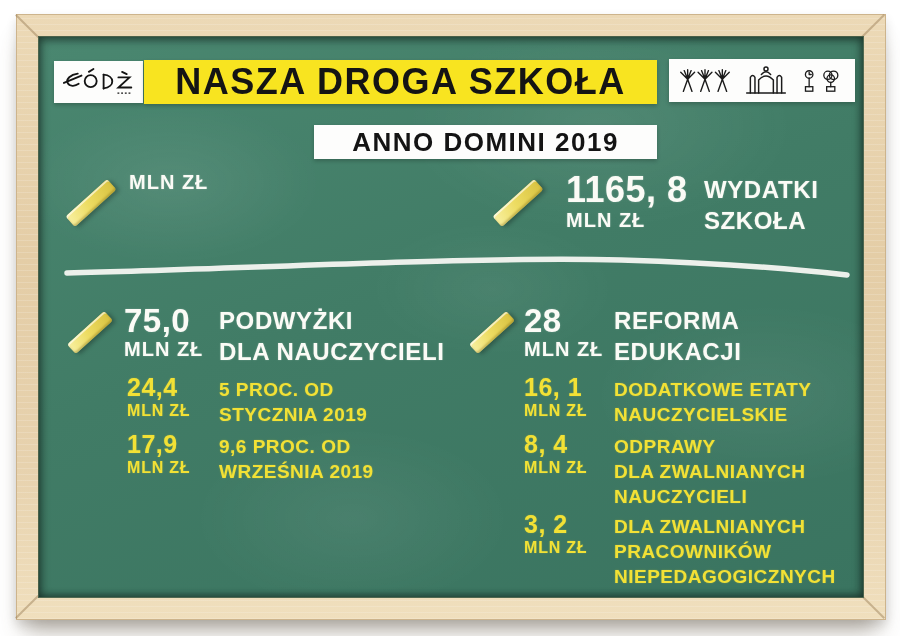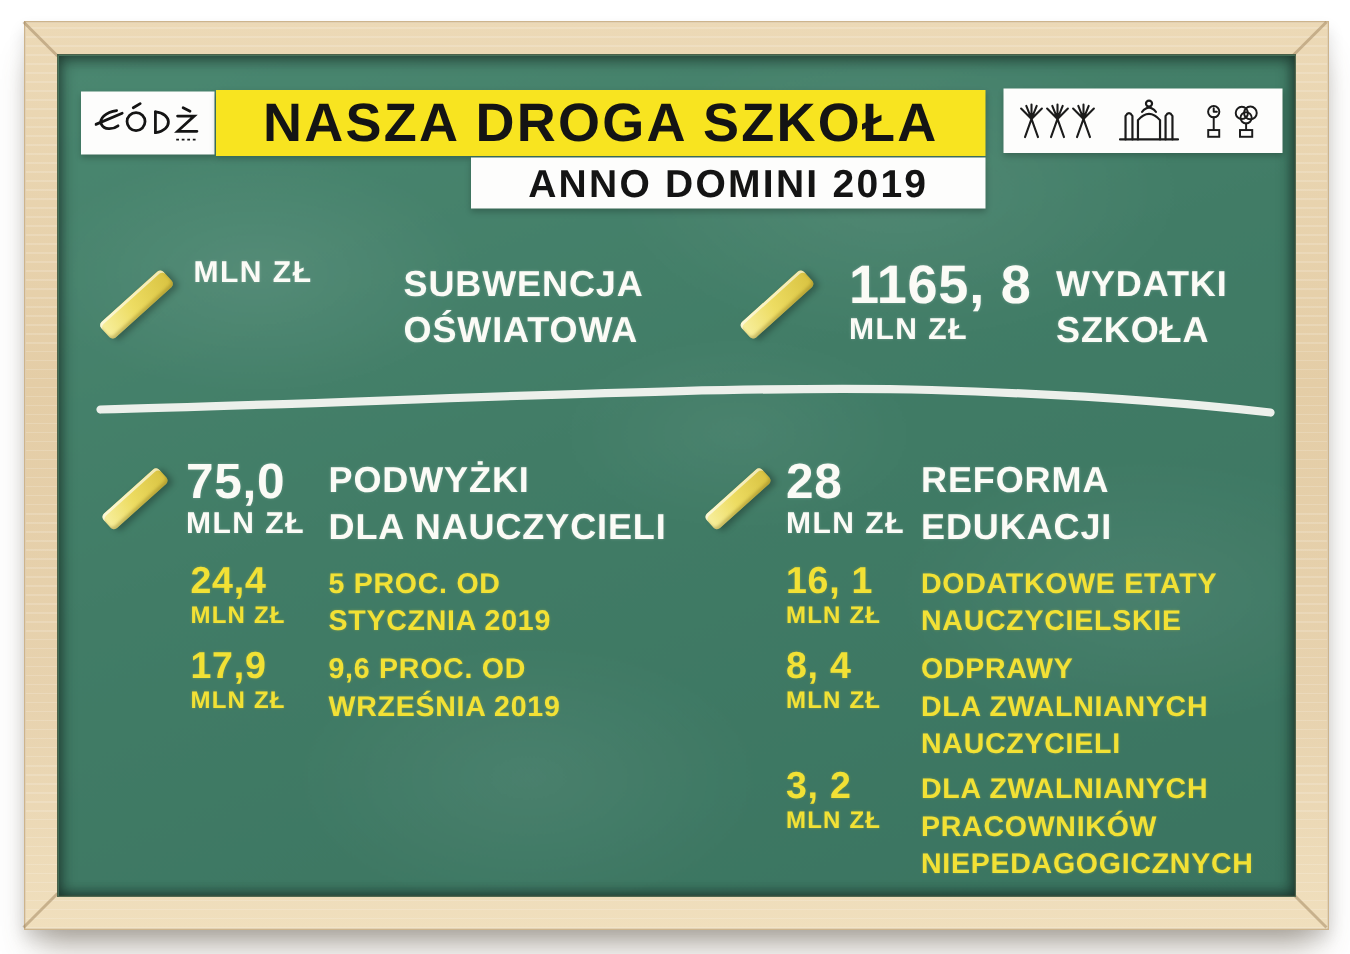--- a/index.html
+++ b/index.html
@@ -35,21 +35,21 @@
     box-shadow:inset 0 4px 9px rgba(0,0,0,.30), inset 0 -3px 7px rgba(0,0,0,.22),
                inset 4px 0 9px rgba(0,0,0,.18), inset -4px 0 9px rgba(0,0,0,.18);
     border:1px solid rgba(90,70,45,.45);
   }
 
   .white-box{background:#fdfdfc;display:flex;align-items:center;justify-content:center;
     box-shadow:0 2px 4px rgba(0,0,0,.22);}
   .banner{display:flex;align-items:center;justify-content:center;
     box-shadow:0 2px 4px rgba(0,0,0,.22);color:#141414;font-weight:bold;}
   .banner.yellow{background:#f8e420;font-size:36px;letter-spacing:1.5px;text-align:right;}
-  .banner.white{background:#fdfdfc;font-size:26px;letter-spacing:1.5px;}
+  .banner.white{background:#fdfdfc;font-size:26px;letter-spacing:1.5px;margin-top:20px;}
 
   .chalk-stick{position:absolute;border-radius:3px;
     background:linear-gradient(105deg,#f8f0a2 0%,#eddc62 45%,#d8c240 100%);
     box-shadow:inset 0 2px 0 rgba(255,255,255,.6), inset 0 -2px 2px rgba(120,100,20,.35),
                2px 3px 4px rgba(0,0,0,.28);
     transform:rotate(-42deg);}
 
   .stat .value{font-weight:bold;color:#fbfbf6;font-size:36px;line-height:38px;letter-spacing:.5px;
     text-shadow:0 0 2px rgba(255,255,255,.25);}
   .stat .unit{font-weight:bold;color:#fbfbf6;font-size:20px;line-height:23px;letter-spacing:1px;
@@ -146,22 +146,20 @@
             <path d="M36.5,17.6 V23"></path>
             <rect x="31.5" y="23" width="10" height="5.5"></rect>
           </g>
         </svg>
       </div>
 
       <div class="abs chalk-stick" style="left:24px;top:159px;width:56px;height:14px;"></div>
       <div class="abs stat" style="left:90px;top:134px;">
         <div class="unit">MLN ZŁ</div>
       </div>
-      <div class="abs stat-label" style="left:230px;top:137px;">SUBWENCJA
-OŚWIATOWA</div>
 
       <div class="abs chalk-stick" style="left:451px;top:159px;width:56px;height:14px;"></div>
       <div class="abs stat" style="left:527px;top:134px;">
         <div class="value">1165, 8</div>
         <div class="unit">MLN ZŁ</div>
       </div>
       <div class="abs stat-label" style="left:665px;top:137px;">WYDATKI
 SZKOŁA</div>
 
       <svg class="abs" style="left:22px;top:210px;" width="792" height="40" viewBox="0 0 792 40">

